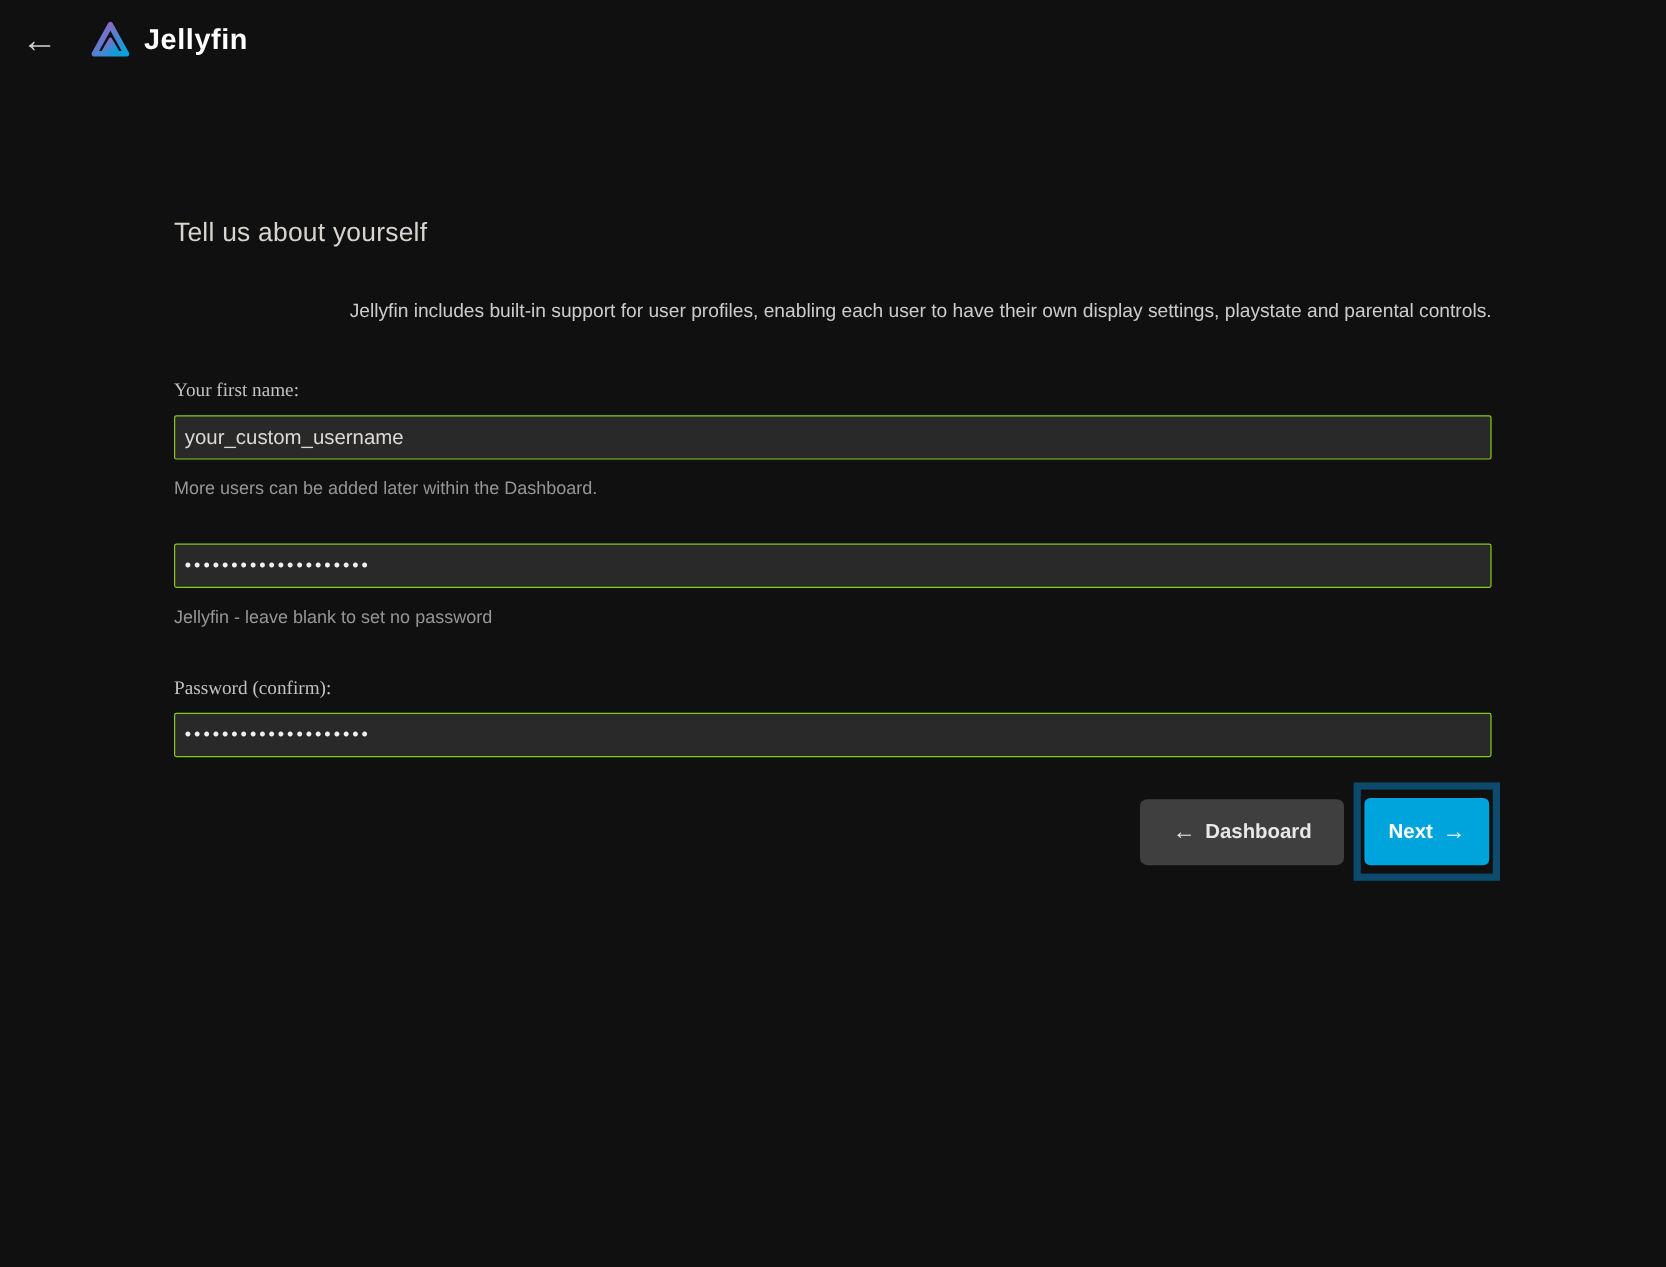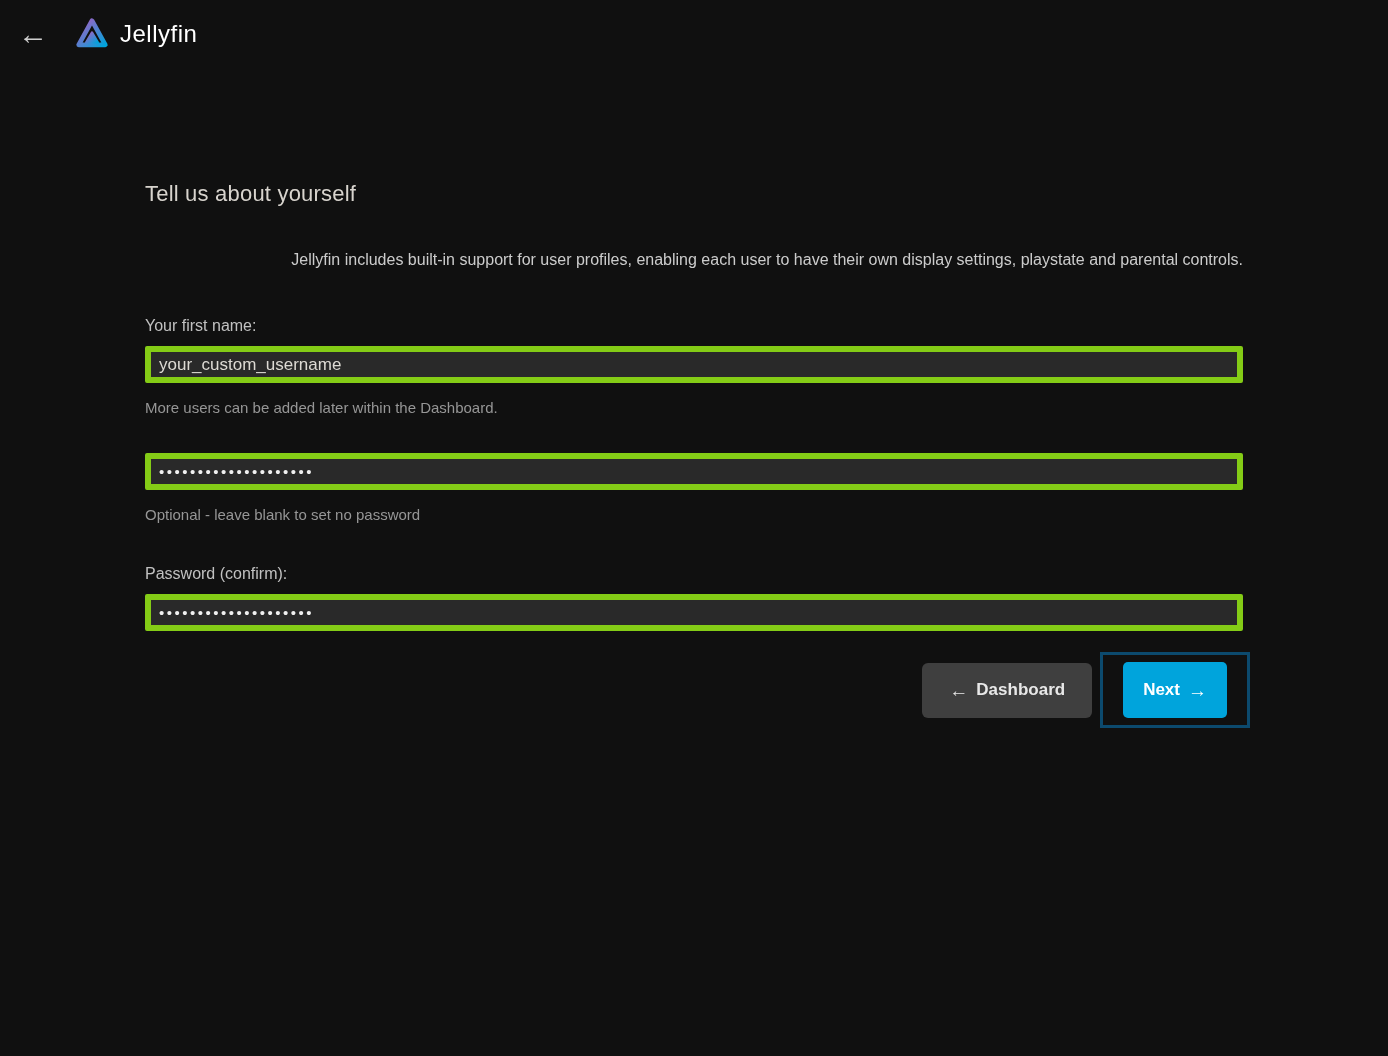--- a/index.html
+++ b/index.html
@@ -23,21 +23,21 @@
     color: #cfcfcf;
     cursor: pointer;
     user-select: none;
   }
   .logo-mark { margin-left: 22px; width: 36px; height: 40px; display: block; }
   .logo-text {
     margin-left: 10px;
     font-size: 24px;
     color: #ffffff;
     letter-spacing: 0.5px;
-    font-weight: 400;
+    font-weight: 700;
   }
   
   .content {
     width: 1098px;
     margin: 0 auto;
   }
   h1.page-title {
     margin-top: 108px;
     font-size: 22px;
     line-height: 36px;
@@ -53,28 +53,29 @@
     text-align: right;
   }
   .form-group { margin-top: 37px; }
   .form-group.first { margin-top: 48px; }
   .form-group.third { margin-top: 42px; }
   .field-label {
     display: block;
     font-size: 16px;
     line-height: 17px;
     color: #c1c1c1;
+    font-family: Liberation Serif, serif;
   }
   .text-input {
     display: block;
     width: 100%;
     height: 37px;
     margin-top: 12px;
     background: #292929;
-    border: 6px solid #84cc16;
+    border: 1px solid #84cc16;
     border-radius: 2px;
     padding: 0 8px;
     color: #dddad4;
     font-size: 17px;
     font-family: "Liberation Sans", "DejaVu Sans", sans-serif;
     outline: none;
   }
   .text-input.masked {
     font-size: 15px;
     letter-spacing: 2.5px;
@@ -106,22 +107,22 @@
   }
   .btn .arrow { font-size: 19px; line-height: 19px; }
   .btn-previous {
     height: 55px;
     padding: 0 27px;
     background: #3f3f3f;
     color: #e8e8e8;
   }
   .btn-previous .arrow { margin-right: 8px; }
   .next-highlight {
-    border: 3px solid #0c4a6e;
-    padding: 7px 20px;
+    border: 6px solid #0c4a6e;
+    padding: 7px 3px;
     margin-left: 8px;
     margin-right: -7px;
     background: transparent;
   }
   .btn-next {
     height: 56px;
     padding: 0 20px;
     background: #00a4dc;
     color: #ffffff;
     border-radius: 5px;
@@ -151,21 +152,21 @@
   <p class="page-description">Jellyfin includes built-in support for user profiles, enabling each user to have their own display settings, playstate and parental controls.</p>
 
   <div class="form-group first">
     <label class="field-label">Your first name:</label>
     <input type="text" class="text-input" value="your_custom_username" style="">
     <div class="field-help">More users can be added later within the Dashboard.</div>
   </div>
 
   <div class="form-group">
     <input type="text" class="text-input masked" value="••••••••••••••••••••" style="">
-    <div class="field-help">Optional - leave blank to set no password</div>
+    <div class="field-help">Jellyfin - leave blank to set no password</div>
   </div>
 
   <div class="form-group third">
     <label class="field-label">Password (confirm):</label>
     <input type="text" class="text-input masked" value="••••••••••••••••••••" style="">
   </div>
 
   <div class="button-row">
     <button class="btn btn-previous">
       <span class="arrow">←</span>

